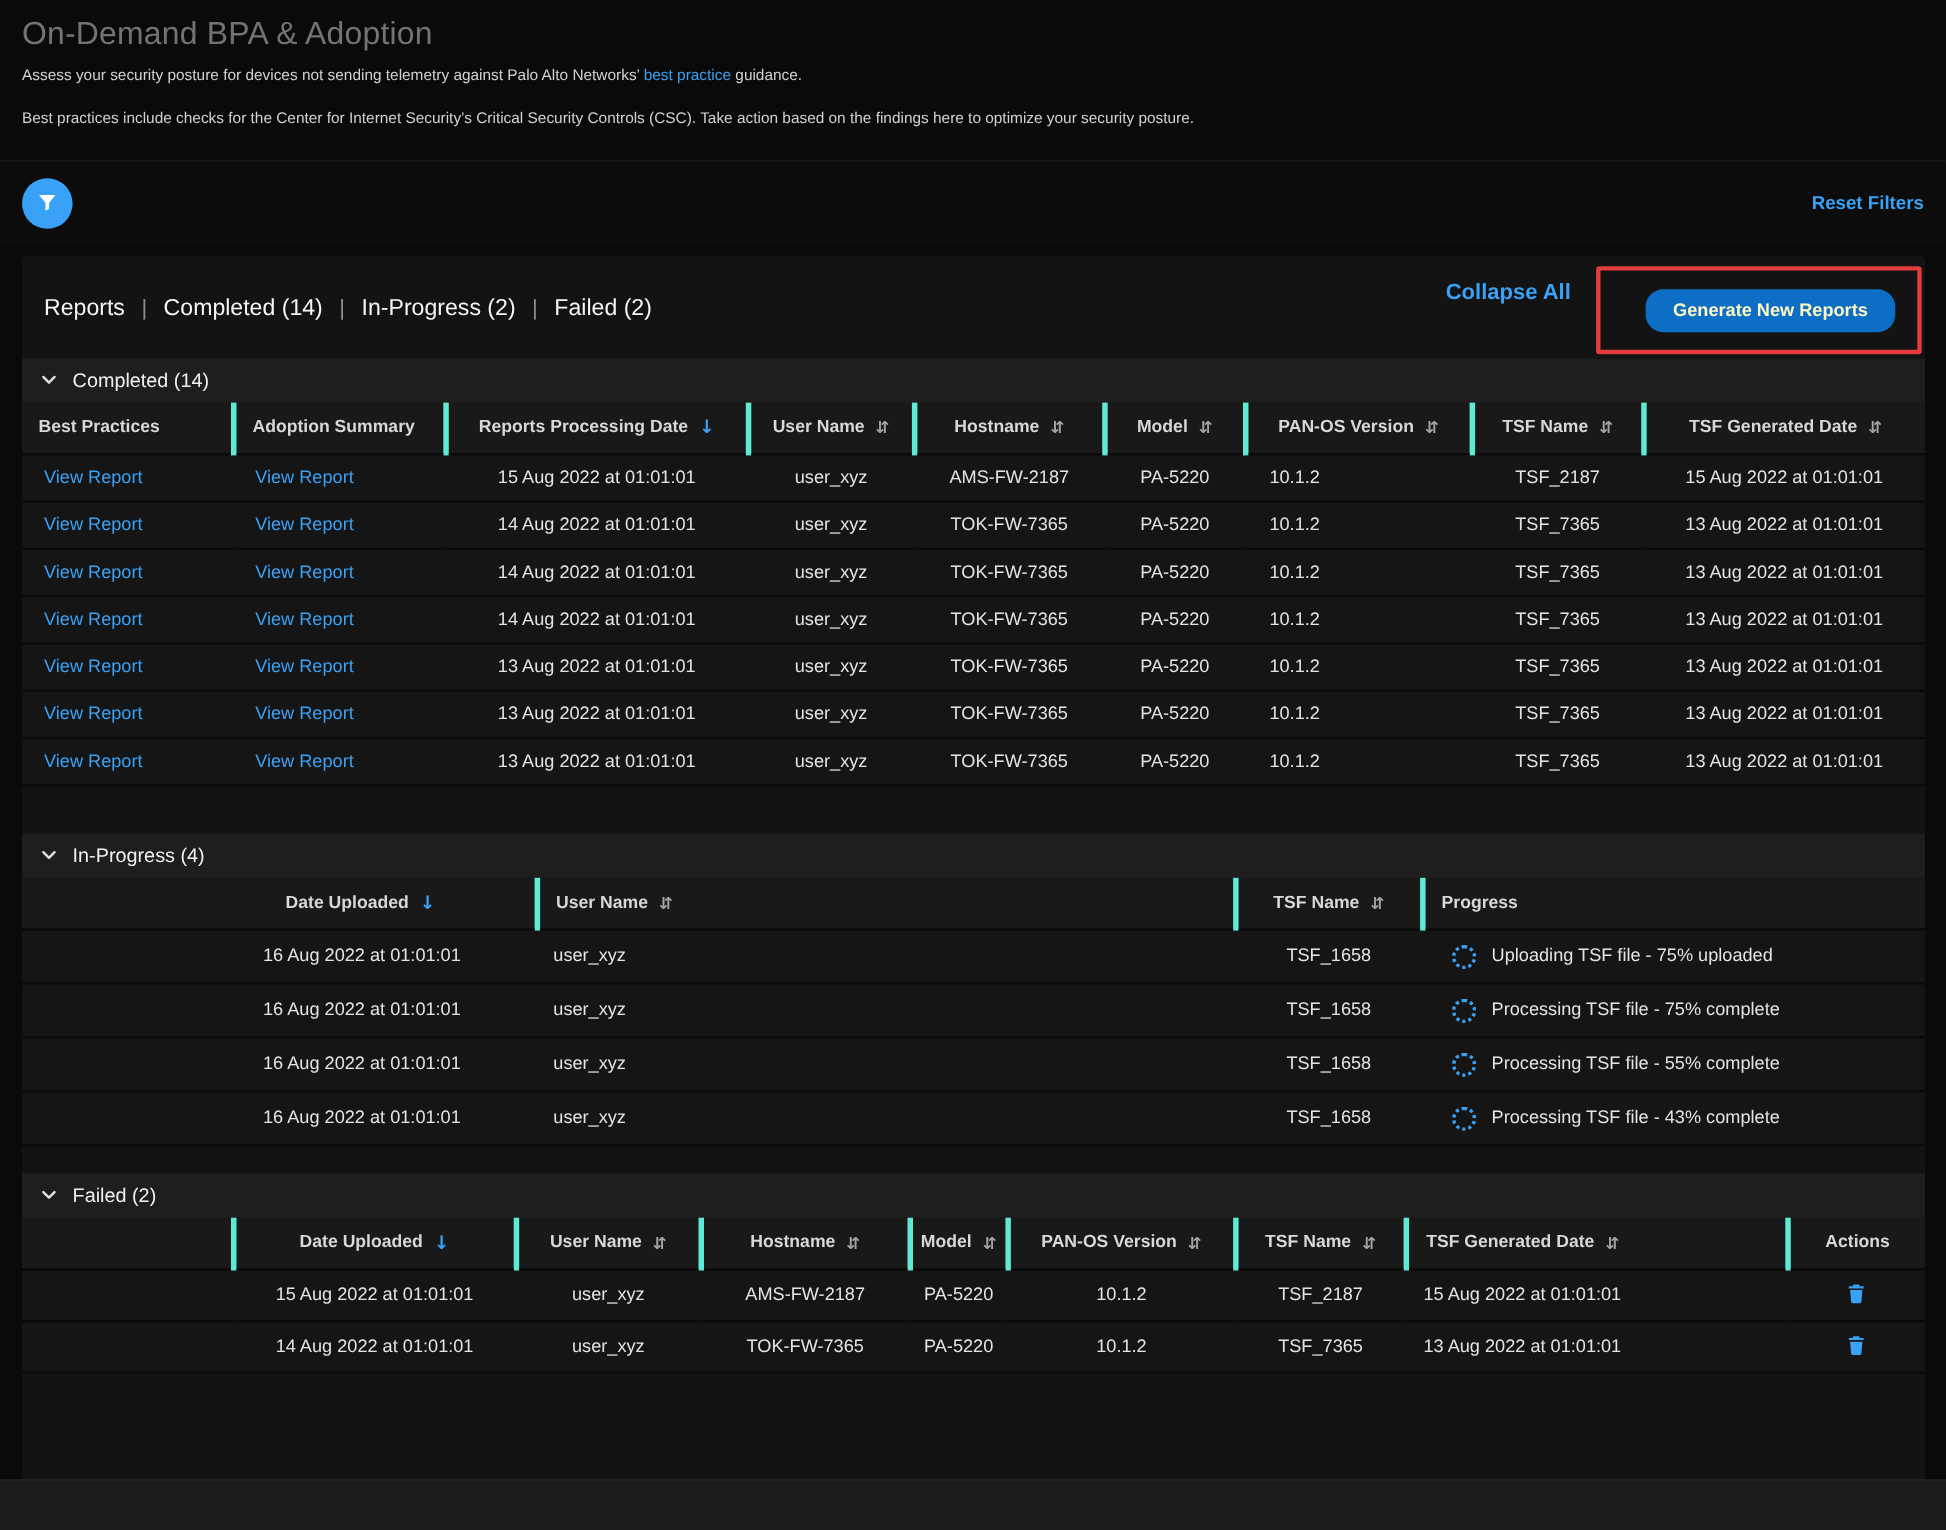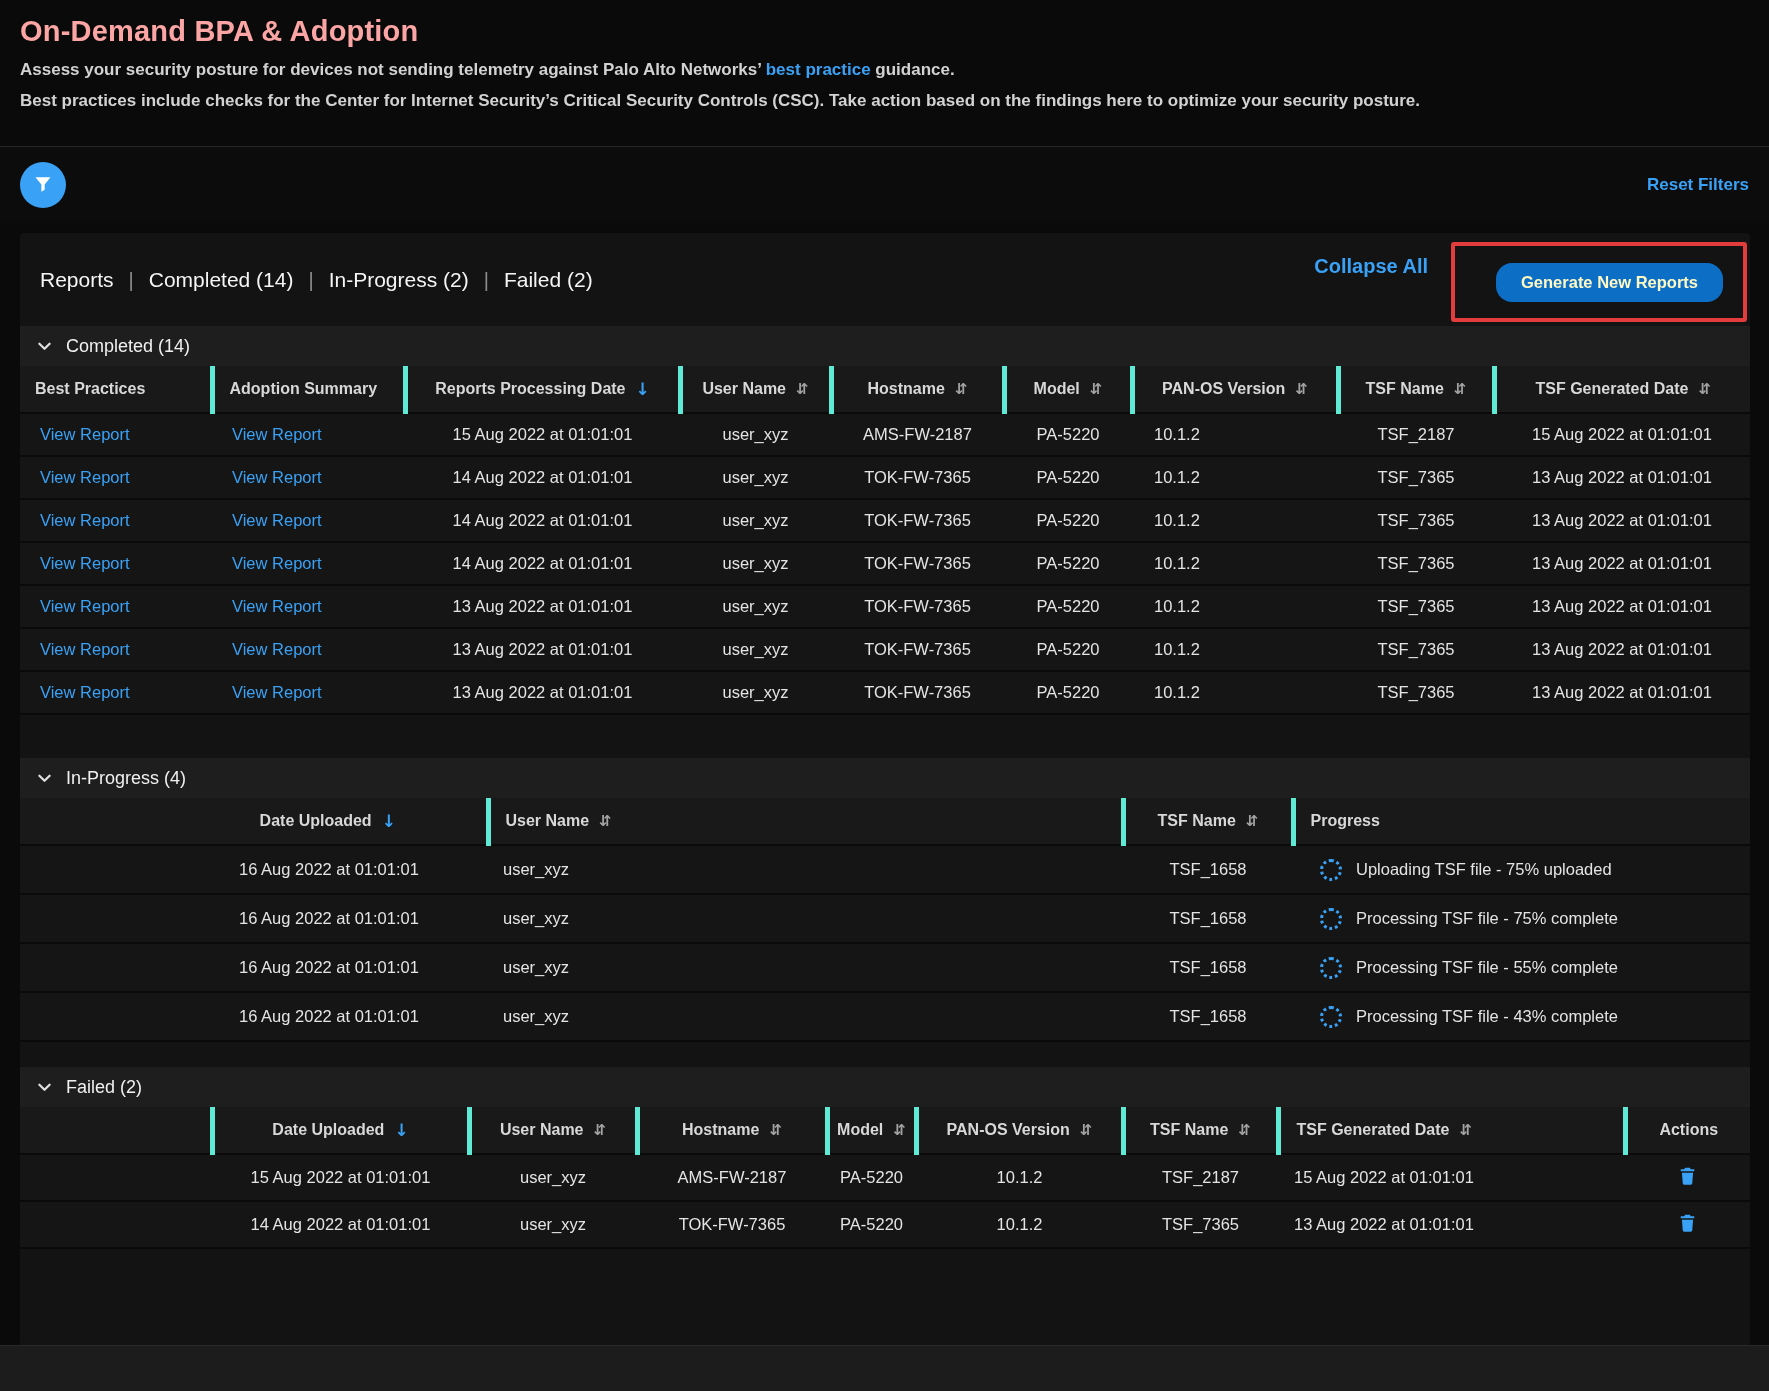--- a/index.html
+++ b/index.html
@@ -8,23 +8,23 @@
     background:#0a0a0a;
     font-family:"Liberation Sans", "DejaVu Sans", sans-serif;
     color:#e6e6e6;
     position:relative;
     overflow:hidden;
   }
   a { text-decoration:none; cursor:pointer; }
 
   
   .page-header { padding:15px 20px 0 20px; height:146px; }
-  .page-title { font-size:29px; font-weight:700; color:#fca5a5; letter-spacing:.2px; }
-  .page-desc { font-size:17px; color:#d2d2d2; margin-top:11px; line-height:1.3;font-weight:bold; }
-  .page-desc + .page-desc { margin-top:9px; }
+  .page-title { font-size:29px; font-weight:400; color:#737373; letter-spacing:.2px; }
+  .page-desc { font-size:14px; color:#d2d2d2; margin-top:11px; line-height:1.3; }
+  .page-desc + .page-desc { margin-top:21px; }
   .blue-link { color:var(--accent,#3aa2f6); }
 
   .top-divider { border-top:1px solid #262626; }
 
   
   .filter-bar { height:76px; background:#0c0c0c; display:flex; align-items:center;
                 justify-content:space-between; padding:0 20px; }
   .filter-btn { width:46px; height:46px; border-radius:50%; background:var(--accent,#3aa2f6);
                 border:none; display:flex; align-items:center; justify-content:center; cursor:pointer; }
   .reset-link { font-size:17px; font-weight:700; color:var(--accent,#3aa2f6); }

